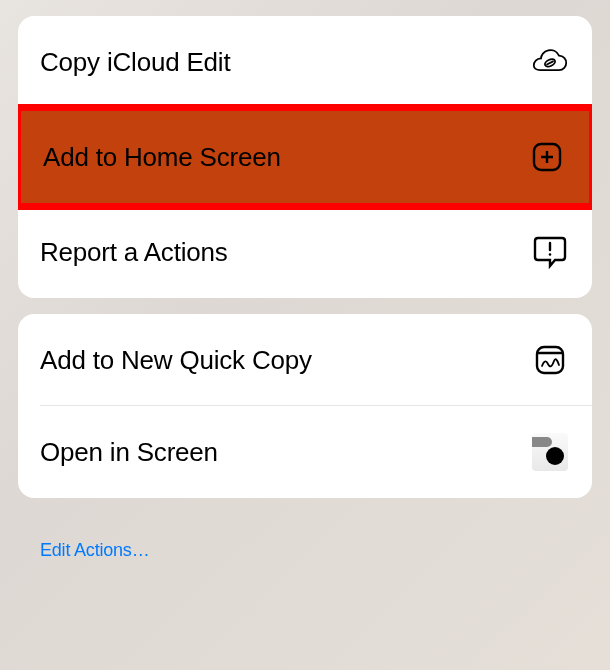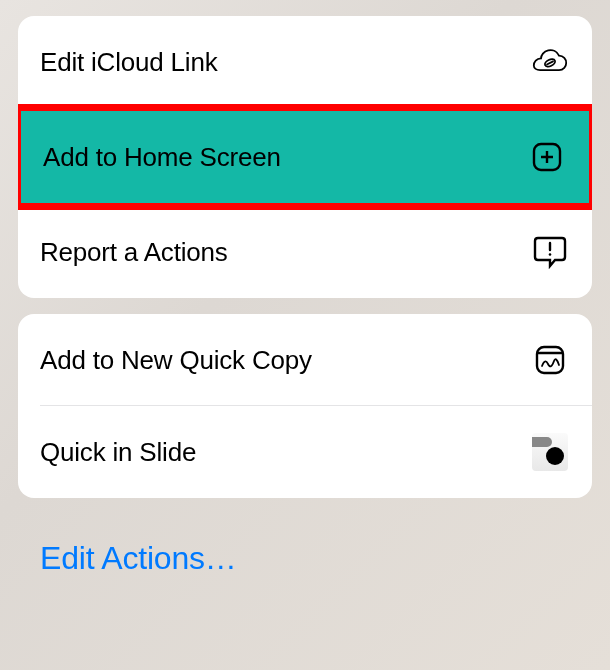--- a/index.html
+++ b/index.html
@@ -52,28 +52,28 @@
       justify-content: center;
     }
     .highlight-box {
       border: 7px solid #ff0000;
       border-radius: 2px;
       margin: -4px -4px -4px -4px;
       position: relative;
       z-index: 1;
     }
     .highlight-box .menu-item {
-      background: #14b8a6;
+      background: #c2410c;
     }
     .edit-link {
       padding: 26px 22px 4px 22px;
     }
     .edit-link-text {
       color: #007aff;
-      font-size: 32px;
+      font-size: 18px;
       font-weight: 400;
       cursor: pointer;
       letter-spacing: -0.2px;
     }
     .slide-icon {
       background: linear-gradient(to bottom, #fafafa, #e8e8e8);
       width: 38px;
       height: 38px;
       border-radius: 4px;
       position: relative;
@@ -99,21 +99,21 @@
       background: #000;
       border-radius: 50%;
     }
   </style>
 </head>
 <body>
 
 <div class="menu-group">
 
   <div class="menu-item">
-    <span class="menu-label">Edit iCloud Link</span>
+    <span class="menu-label">Copy iCloud Edit</span>
     <span class="icon-wrap">
       <svg width="40" height="30" viewBox="0 0 40 30" fill="none" stroke="#000" stroke-width="2">
         <path d="M30 24 C35 24 38 20 38 16 C38 12 35 8 30 8 C28 3 23 1 18 2 C13 3 10 8 10 11 C5 11 2 15 2 19 C2 22 5 24 9 24 Z"></path>
         <ellipse cx="20" cy="16" rx="6" ry="3.5" transform="rotate(-25 20 16)"></ellipse>
         <line x1="16" y1="18" x2="24" y2="14"></line>
       </svg>
     </span>
   </div>
 
   <div class="highlight-box">
@@ -149,21 +149,21 @@
     <span class="icon-wrap">
       <svg width="32" height="32" viewBox="0 0 32 32" fill="none" stroke="#000" stroke-width="2.4">
         <rect x="3" y="3" width="26" height="26" rx="7" ry="7"></rect>
         <line x1="3" y1="9" x2="29" y2="9"></line>
         <path d="M8 22 Q11 14 14 20 Q17 26 20 17 Q22 12 25 21" stroke-width="1.8" stroke-linecap="round"></path>
       </svg>
     </span>
   </div>
 
   <div class="menu-item">
-    <span class="menu-label">Quick in Slide</span>
+    <span class="menu-label">Open in Screen</span>
     <span class="icon-wrap">
       <div class="slide-icon"></div>
     </span>
   </div>
 
 </div>
 
 <div class="edit-link">
   <span class="edit-link-text">Edit Actions…</span>
 </div>

